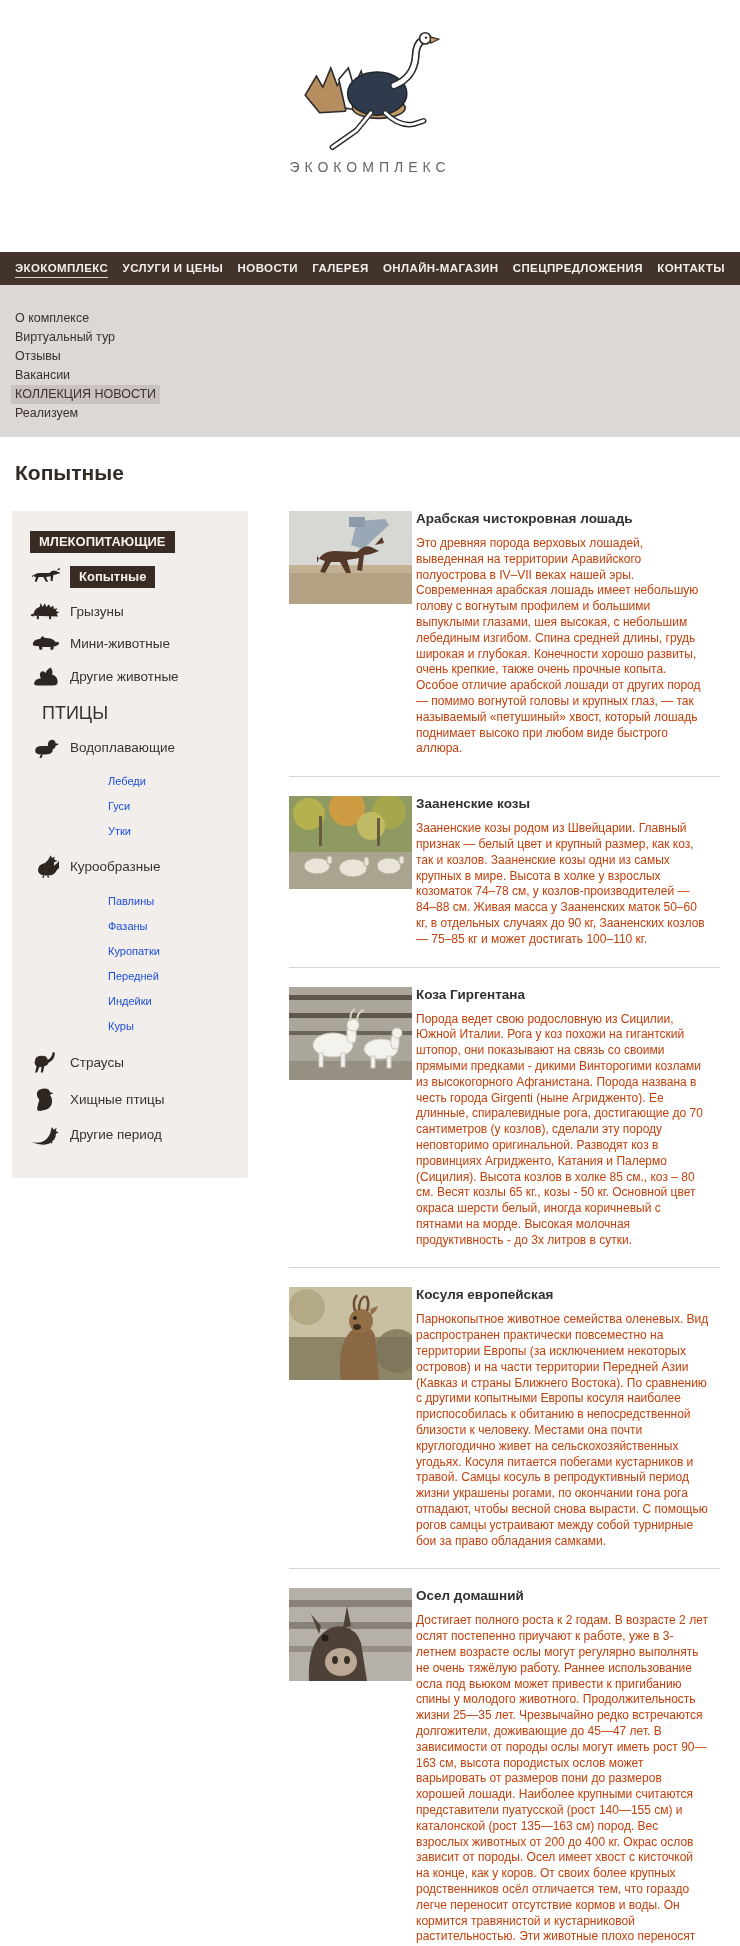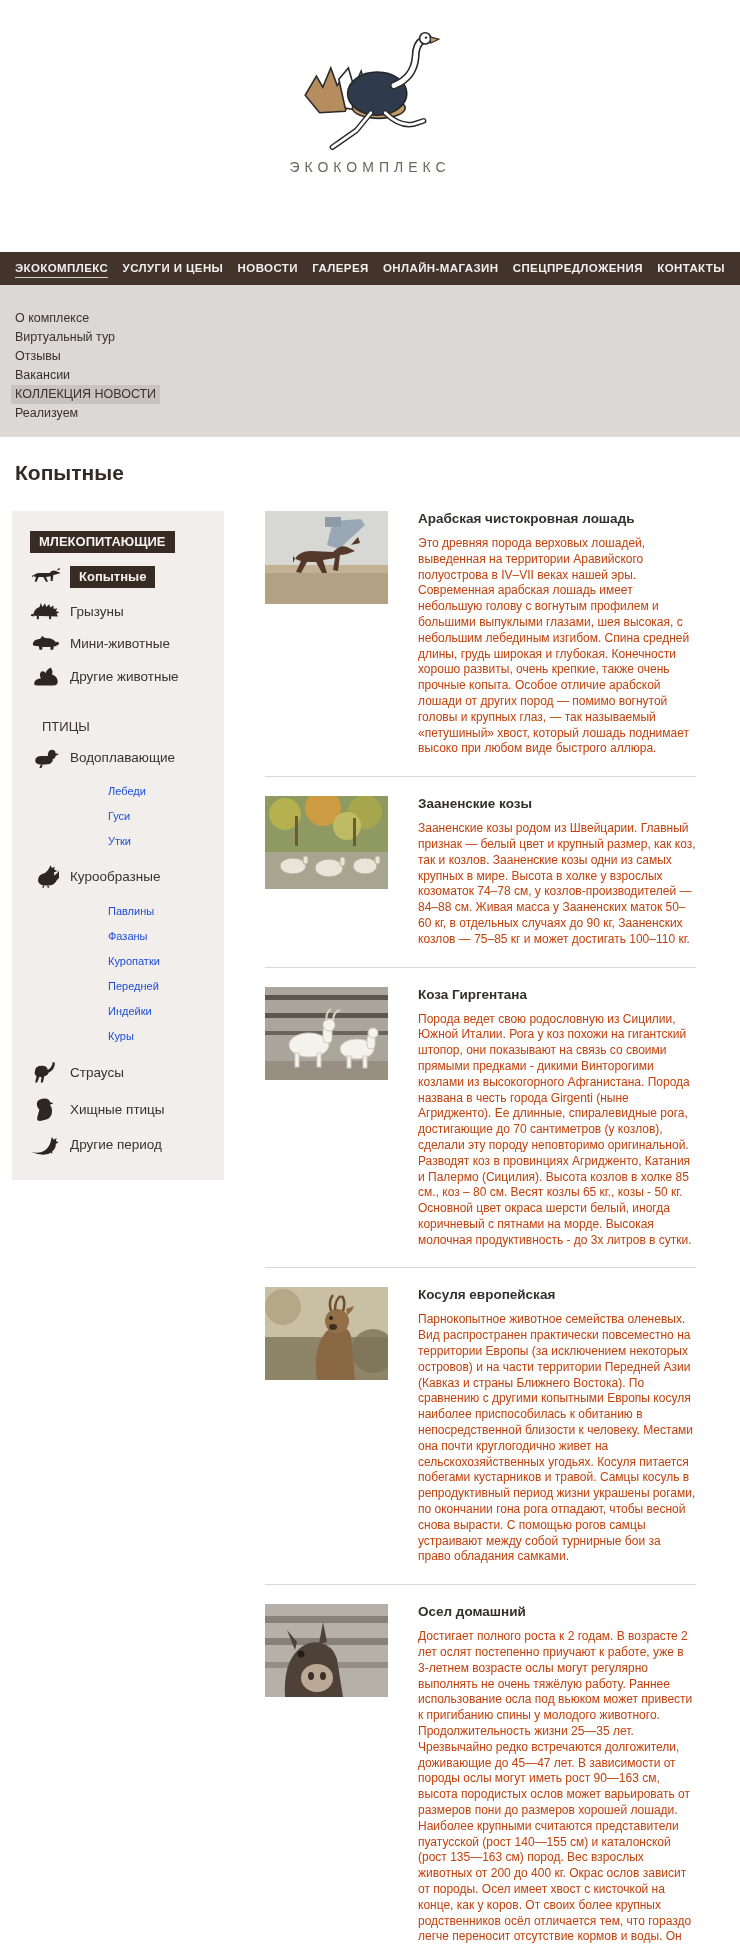--- a/index.html
+++ b/index.html
@@ -46,45 +46,45 @@
   h1.page-title {
     font-size:21px; font-weight:700; color:#332c26;
     margin:24px 0 26px 15px;
   }
 
   
   .content { display:flex; align-items:flex-start; padding-left:12px; }
 
   
   .sidebar {
-    width:212px; flex:none; background:#f1eeec; padding:20px 0 12px 18px;
+    width:236px; flex:none; background:#f1eeec; padding:20px 0 20px 18px;
   }
   .dark-label {
     display:inline-block; background:#372b23; color:#f4f1ee;
     font-size:13px; font-weight:700; padding:3px 9px 4px;
   }
   .s-section-header { margin-bottom:10px; }
   .s-plain-header {
-    font-size:13px; color:#3a322c; margin:32px 0 10px 12px;
+    font-size:18px; color:#3a322c; margin:16px 0 10px 12px;
   }
   .s-item {
     display:flex; align-items:center; gap:10px; margin:13px 0;
     text-decoration:none; color:#3a332d; font-size:13.5px; cursor:pointer;
   }
   .s-item .ico { width:30px; flex:none; text-align:center; }
   .s-item .ico svg { display:block; margin:0 auto; }
   .s-sub { margin:2px 0 6px 78px; }
   .s-sub a {
     display:block; font-size:11px; color:#1d4ed8; text-decoration:none;
     line-height:21px; margin:4px 0;
   }
 
   
   .entries { width:431px; margin-left:41px; flex:none; }
-  .entry { display:flex; gap:30px; padding:0 0 19px; margin-bottom:19px;
+  .entry { display:flex; gap:4px; padding:0 0 19px; margin-bottom:19px;
            border-bottom:1px solid #d9d6d3; }
   .photo { width:123px; height:93px; flex:none; overflow:hidden; }
   .photo svg { display:block; }
   .entry-text { width:293px; }
   .entry-text h2 { font-size:13.5px; font-weight:700; color:#33302d; margin-bottom:10px; }
   .entry-text p { font-size:12px; line-height:15.8px; color:#c2410c; }
 </style>
 </head>
 <body>
 

